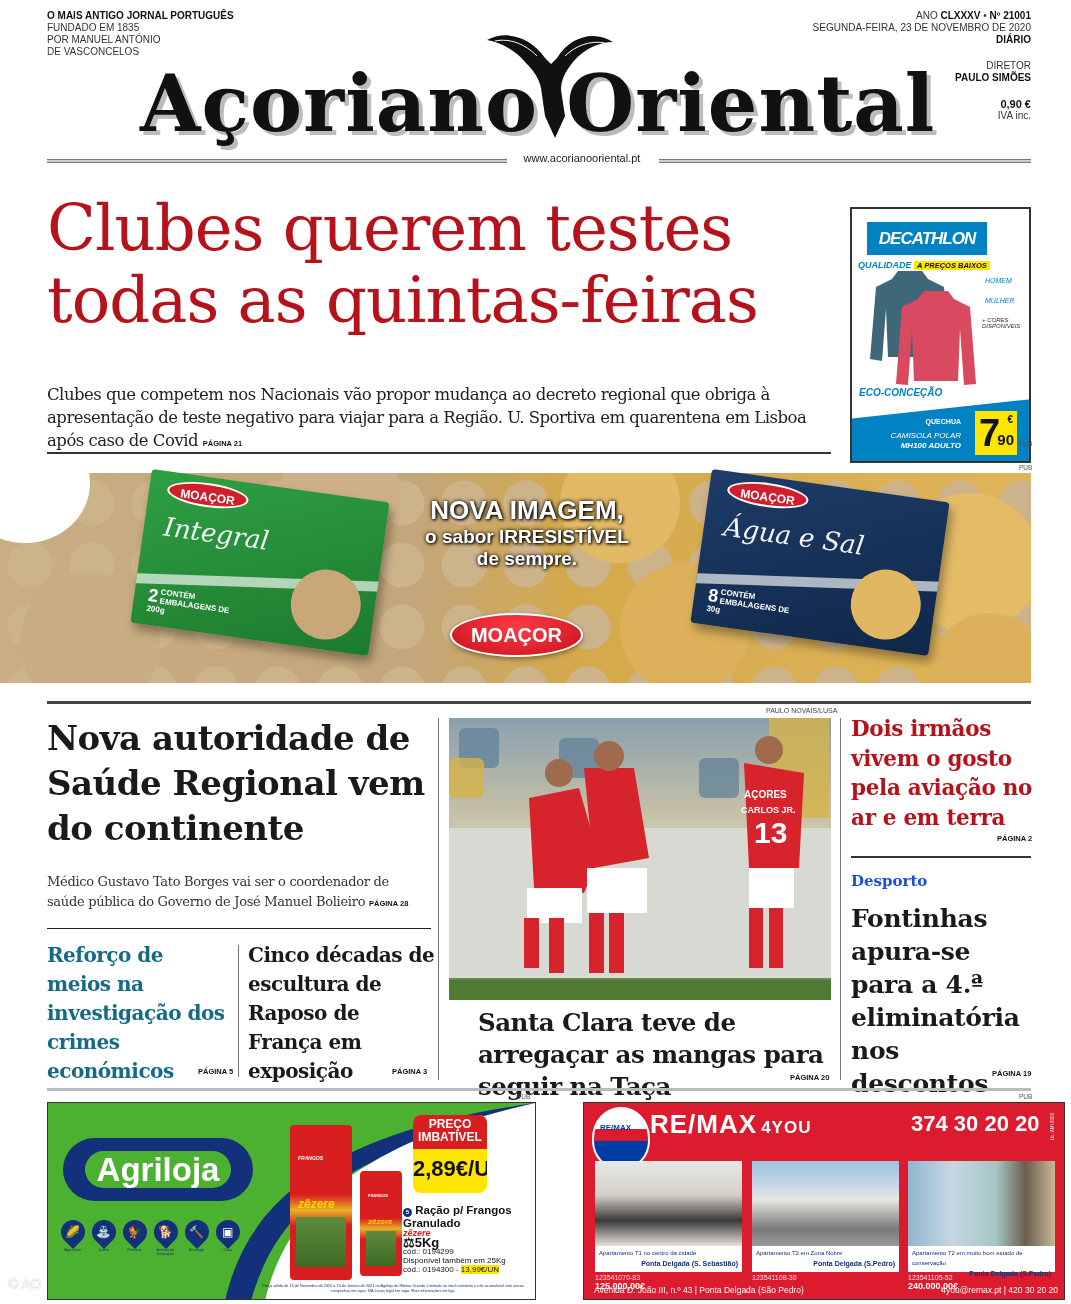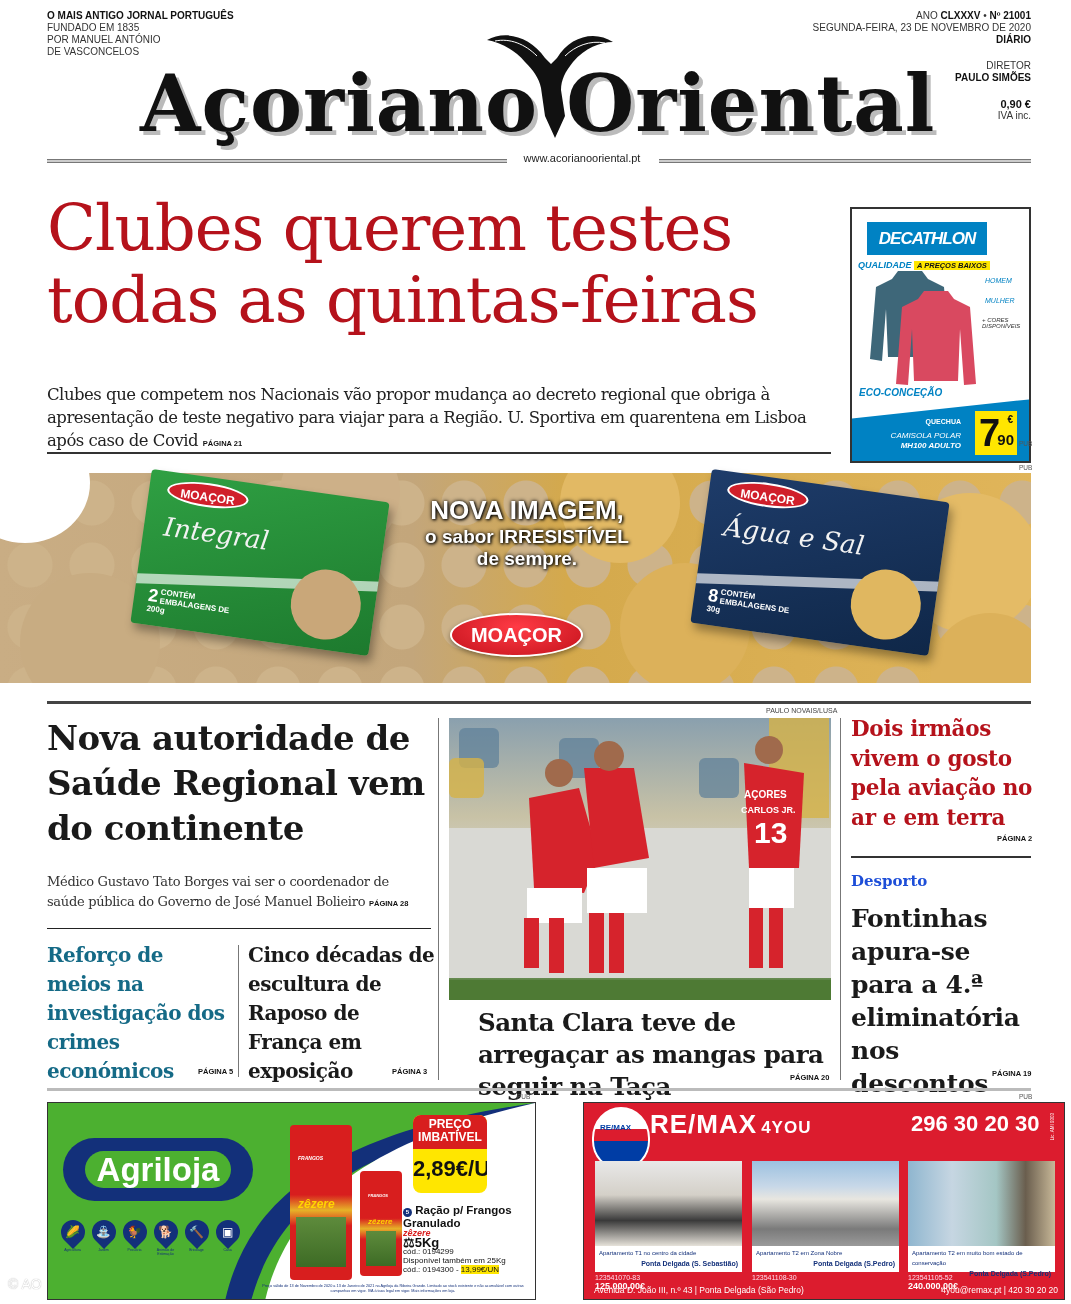--- a/index.html
+++ b/index.html
@@ -357,21 +357,21 @@
     <div><span>cód.: 0194300 -</span> <mark>13,99€/UN</mark></div>
   </div>
   <div class="agri-fine">Preço válido de 13 de Novembro de 2020 a 13 de Janeiro de 2021 na Agriloja da Ribeira Grande. Limitado ao stock existente e não acumulável com outras campanhas em vigor. IVA à taxa legal em vigor. Mais informações em loja.</div>
 </div>
 
 <div class="abs remax">
   <div class="balloon">
       <span>RE/MAX</span>
     </div>
   <div class="remax-name"><span>RE/MAX</span><small>4YOU</small></div>
-  <div class="remax-phone">296 30 20 30</div>
+  <div class="remax-phone">374 30 20 20</div>
   <div class="remax-lic">Lic. AMI 9303</div>
 
   <div class="listing" style="left:11px">
     <div class="img" style="background:linear-gradient(180deg,#e8e8e8 0%,#d4d0c8 40%,#3a3a3a 70%,#e6e2da 100%)"></div>
     <div class="cap"><span>Apartamento T1 no centro da cidade</span><b>Ponta Delgada (S. Sebastião)</b></div>
     <div class="ref">123541070-83</div>
     <div class="pr">125.000,00€</div>
   </div>
   <div class="listing" style="left:168px">
     <div class="img" style="background:linear-gradient(180deg,#9cc1e0 0%,#c8d8e8 30%,#e8e6e0 45%,#7a7a7a 80%,#9a9a9a 100%)"></div>

